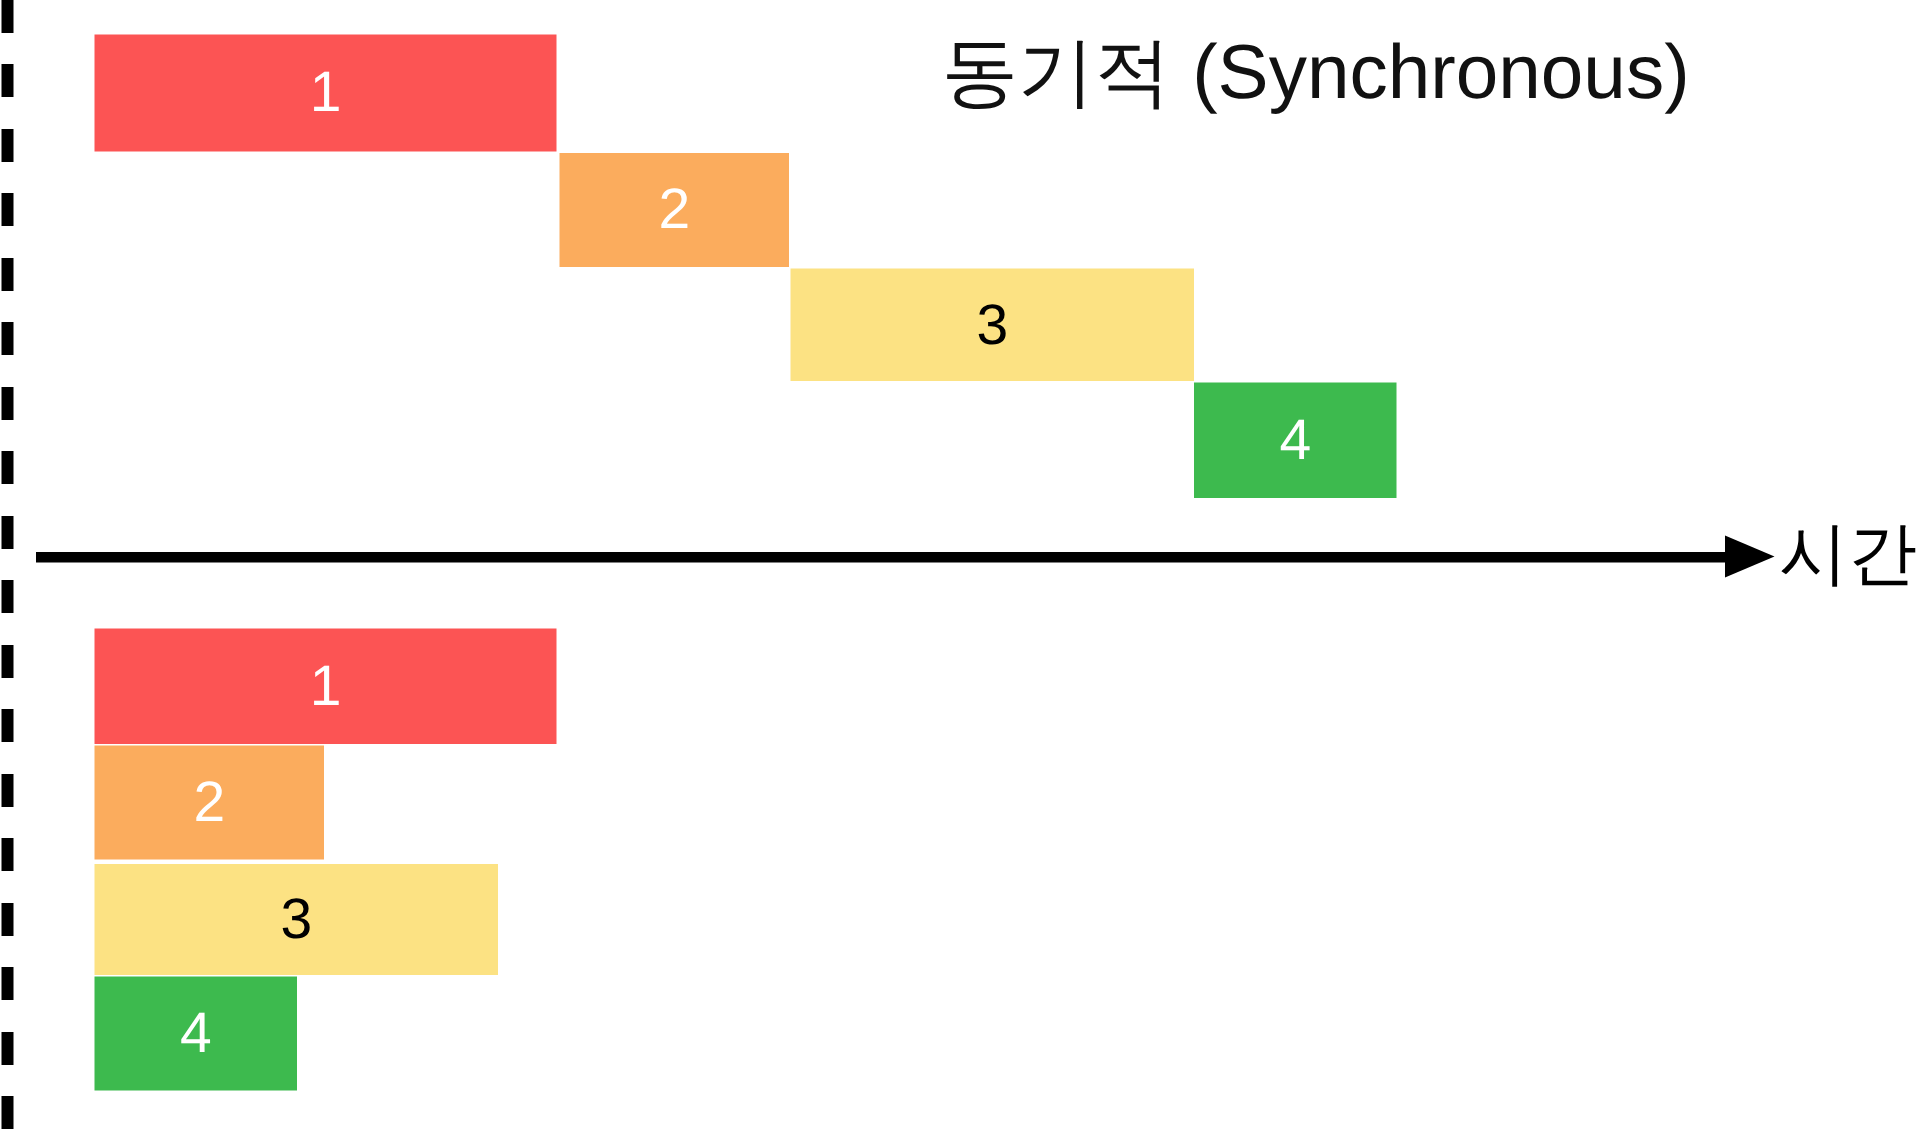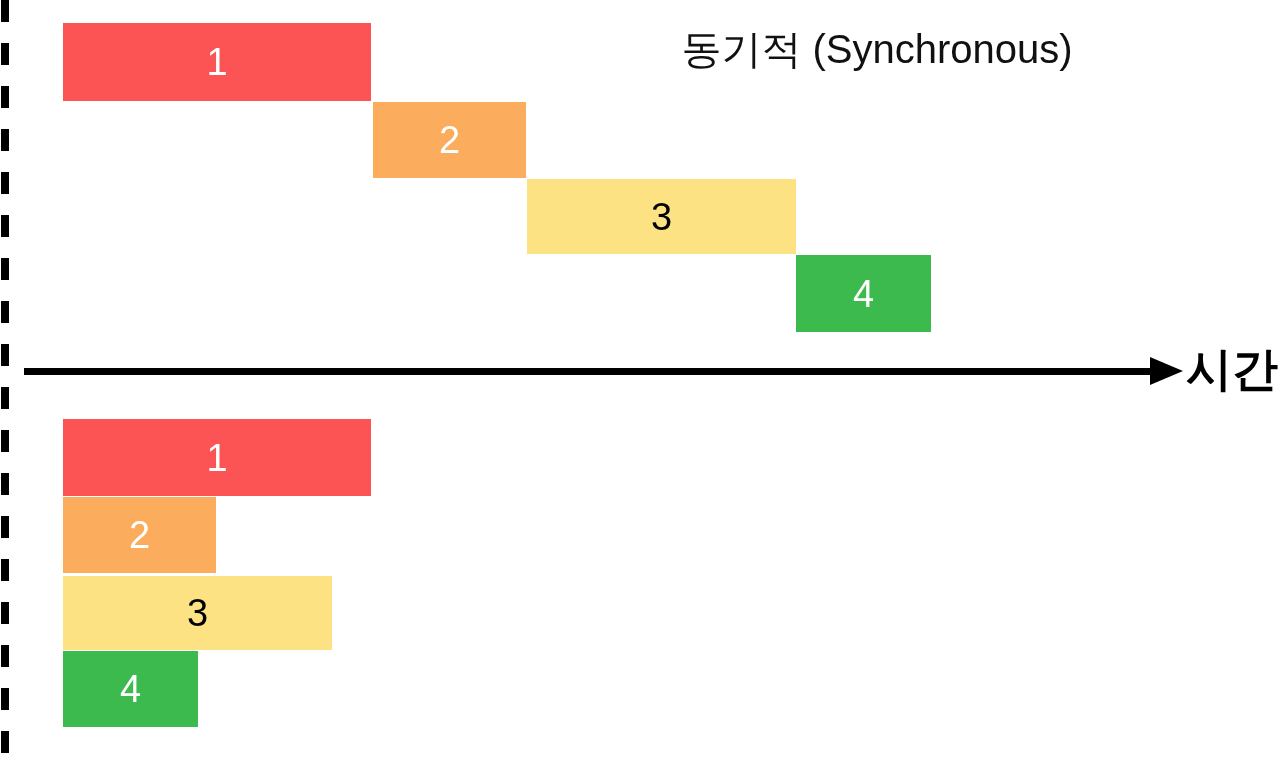--- a/index.html
+++ b/index.html
@@ -22,21 +22,21 @@
       to bottom,
       #000 0px, #000 22px,
       transparent 22px, transparent 43px
     );
   }
 
   
   .title {
     position: absolute;
     transform: translate(-50%, -50%);
-    font-size: 40px;
+    font-size: 51px;
     color: #111111;
     white-space: nowrap;
     letter-spacing: 0px;
   }
   .sync-title  { left: 877px; top: 49px; }
   .async-title { left: 951px; top: 450px; }
 
   
   .bar {
     position: absolute;
@@ -74,21 +74,21 @@
     width: 0; height: 0;
     border-top: 14px solid transparent;
     border-bottom: 14px solid transparent;
     border-left: 33px solid #000000;
   }
   .axis-label {
     position: absolute;
     left: 1186px; top: 371px;
     transform: translateY(-52%);
     font-size: 46px;
-    font-weight: bold;
+    font-weight: normal;
     color: #000000;
     white-space: nowrap;
   }
 </style>
 </head>
 <body>
 
 <div class="canvas">
 
   <div class="dashed-start"></div>

